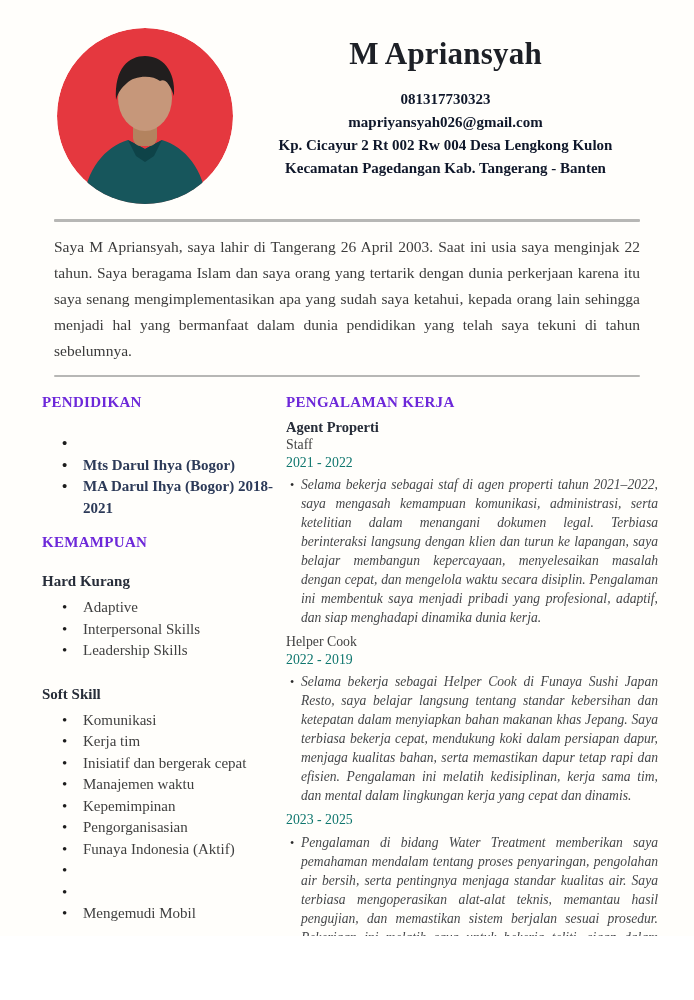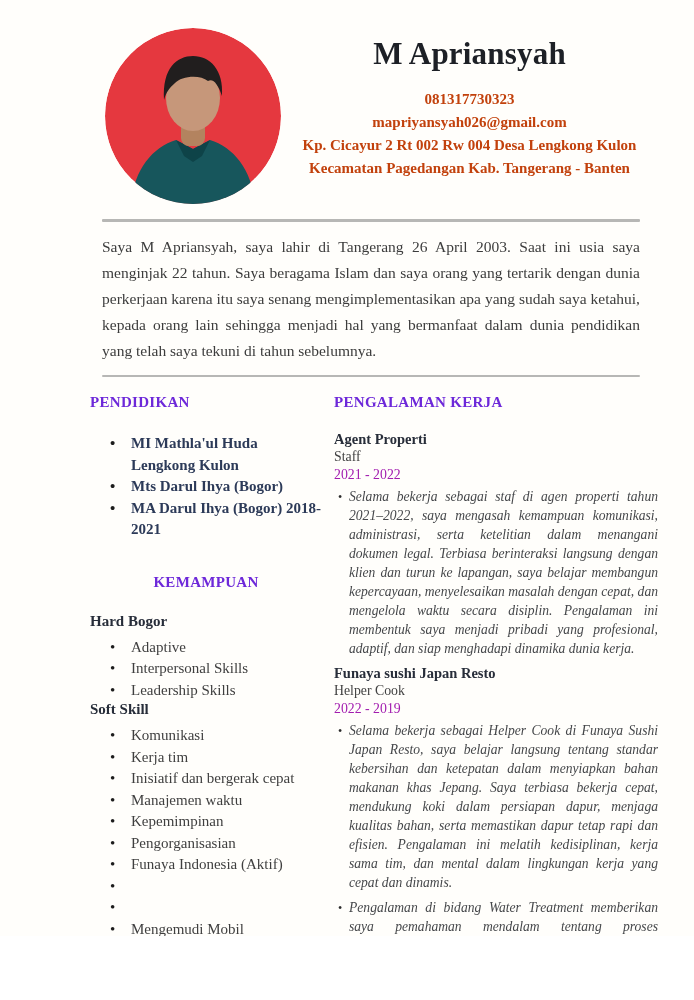--- a/index.html
+++ b/index.html
@@ -5,32 +5,31 @@
   * { margin:0; padding:0; box-sizing:border-box; }
   html,body { background:#ffffff; }
   .page {
     position:relative;
     width:694px; height:936px;
     margin:0 auto;
     background:#fffefb;
     font-family:"Liberation Serif", serif;
     color:#3e3e3e;
     overflow:hidden;
-    padding-left:48px;
   }
   
   .header { display:flex; align-items:flex-start; padding:28px 36px 0 57px; }
   .photo-wrap {
     width:176px; height:176px; border-radius:50%;
     overflow:hidden; flex-shrink:0;
   }
   .photo-wrap svg { display:block; width:100%; height:100%; }
   .header-text { flex:1; text-align:center; padding-top:8px; }
   .name { font-size:31px; font-weight:bold; color:#1d2026; letter-spacing:.2px; margin-bottom:16px; }
-  .contact-line { font-size:15px; font-weight:bold; color:#c2410c; line-height:23px; }
+  .contact-line { font-size:15px; font-weight:bold; color:#0f172a; line-height:23px; }
   
   .rule { height:2.5px; background:#b7b7b5; margin:0 54px; border-radius:1px; }
   .rule-top { margin-top:15px; }
   .rule-mid { margin-top:11px; }
   
   .summary {
     margin:12px 54px 0 54px;
     font-size:15.5px; line-height:26px;
     text-align:justify; color:#3c3c3c;
   }
@@ -42,29 +41,29 @@
   
   .col-left .section-title { margin-bottom:22px; }
   .subhead { font-size:15px; font-weight:bold; color:#272d39; margin-bottom:7px; }
   .blist { list-style:none; }
   .blist li { display:flex; font-size:15px; line-height:21.5px; }
   .blist .bullet { width:23px; padding-left:2px; flex-shrink:0; color:#1c1c1c; }
   .edu-list { margin-bottom:0; }
   .edu-list li { font-weight:bold; color:#2c3a58; line-height:21.5px; }
   .edu-list { margin-left:18px; }
   .skill-list { margin-left:18px; color:#3f3f3f; }
-  .gap-kemampuan { margin-top:33px;text-align:center; }
-  .gap-soft { }
+  .gap-kemampuan { margin-top:15px; }
+  .gap-soft { margin-top:24px; }
   .gap-hard { margin-top:13px; }
   
-  .col-right .section-title { margin-bottom:19px; }
+  .col-right .section-title { margin-bottom:7px; }
   .job { margin-bottom:6px; }
   .job-company { font-size:14.5px; font-weight:bold; color:#272d39; line-height:18px; }
   .job-role { font-size:13.8px; color:#424242; line-height:17.5px; }
-  .job-period { font-size:13.8px; color:#a21caf; line-height:17.5px; margin-bottom:4px; }
+  .job-period { font-size:13.8px; color:#0f766e; line-height:17.5px; margin-bottom:4px; }
   .job-desc { display:flex; }
   .job-desc .bullet { width:15px; padding-left:4px; flex-shrink:0; font-size:12px; line-height:20.6px; color:#2a2a2a; }
   .job-desc p {
     flex:1; font-size:13.6px; font-style:italic;
     line-height:19px; text-align:justify; color:#45474a;
   }
 </style>
 </head>
 <body>
 
@@ -96,35 +95,34 @@
 
   <div class="rule rule-mid"></div>
 
   <div class="columns">
 
     <div class="col-left">
       <div class="section-title">PENDIDIKAN</div>
       <ul class="blist edu-list">
         <li>
           <span class="bullet">•</span>
-          <span>MI Mathla'ul Huda Lengkong Kulon</span>
         </li>
         <li>
           <span class="bullet">•</span>
           <span>Mts Darul Ihya (Bogor)</span>
         </li>
         <li>
           <span class="bullet">•</span>
           <span>MA Darul Ihya (Bogor) 2018-2021</span>
         </li>
       </ul>
 
       <div class="section-title gap-kemampuan">KEMAMPUAN</div>
 
-      <div class="subhead gap-hard">Hard Bogor</div>
+      <div class="subhead gap-hard">Hard Kurang</div>
       <ul class="blist skill-list">
         <li>
           <span class="bullet">•</span>
           <span>Adaptive</span>
         </li>
         <li>
           <span class="bullet">•</span>
           <span>Interpersonal Skills</span>
         </li>
         <li>
@@ -183,30 +181,30 @@
         <div class="job-company">Agent Properti</div>
         <div class="job-role">Staff</div>
         <div class="job-period">2021 - 2022</div>
         <div class="job-desc">
           <span class="bullet">•</span>
           <p>Selama bekerja sebagai staf di agen properti tahun 2021–2022, saya mengasah kemampuan komunikasi, administrasi, serta ketelitian dalam menangani dokumen legal. Terbiasa berinteraksi langsung dengan klien dan turun ke lapangan, saya belajar membangun kepercayaan, menyelesaikan masalah dengan cepat, dan mengelola waktu secara disiplin. Pengalaman ini membentuk saya menjadi pribadi yang profesional, adaptif, dan siap menghadapi dinamika dunia kerja.</p>
         </div>
       </div>
 
       <div class="job">
-        <div class="job-company">Funaya sushi Japan Resto</div>
         <div class="job-role">Helper Cook</div>
         <div class="job-period">2022 - 2019</div>
         <div class="job-desc">
           <span class="bullet">•</span>
           <p>Selama bekerja sebagai Helper Cook di Funaya Sushi Japan Resto, saya belajar langsung tentang standar kebersihan dan ketepatan dalam menyiapkan bahan makanan khas Jepang. Saya terbiasa bekerja cepat, mendukung koki dalam persiapan dapur, menjaga kualitas bahan, serta memastikan dapur tetap rapi dan efisien. Pengalaman ini melatih kedisiplinan, kerja sama tim, dan mental dalam lingkungan kerja yang cepat dan dinamis.</p>
         </div>
       </div>
 
       <div class="job">
+        <div class="job-period">2023 - 2025</div>
         <div class="job-desc">
           <span class="bullet">•</span>
           <p>Pengalaman di bidang Water Treatment memberikan saya pemahaman mendalam tentang proses penyaringan, pengolahan air bersih, serta pentingnya menjaga standar kualitas air. Saya terbiasa mengoperasikan alat-alat teknis, memantau hasil pengujian, dan memastikan sistem berjalan sesuai prosedur. Pekerjaan ini melatih saya untuk bekerja teliti, sigap dalam menangani masalah teknis, serta konsisten menjaga kebersihan dan keselamatan kerja.</p>
         </div>
       </div>
     </div>
 
   </div>
 </div>
 

